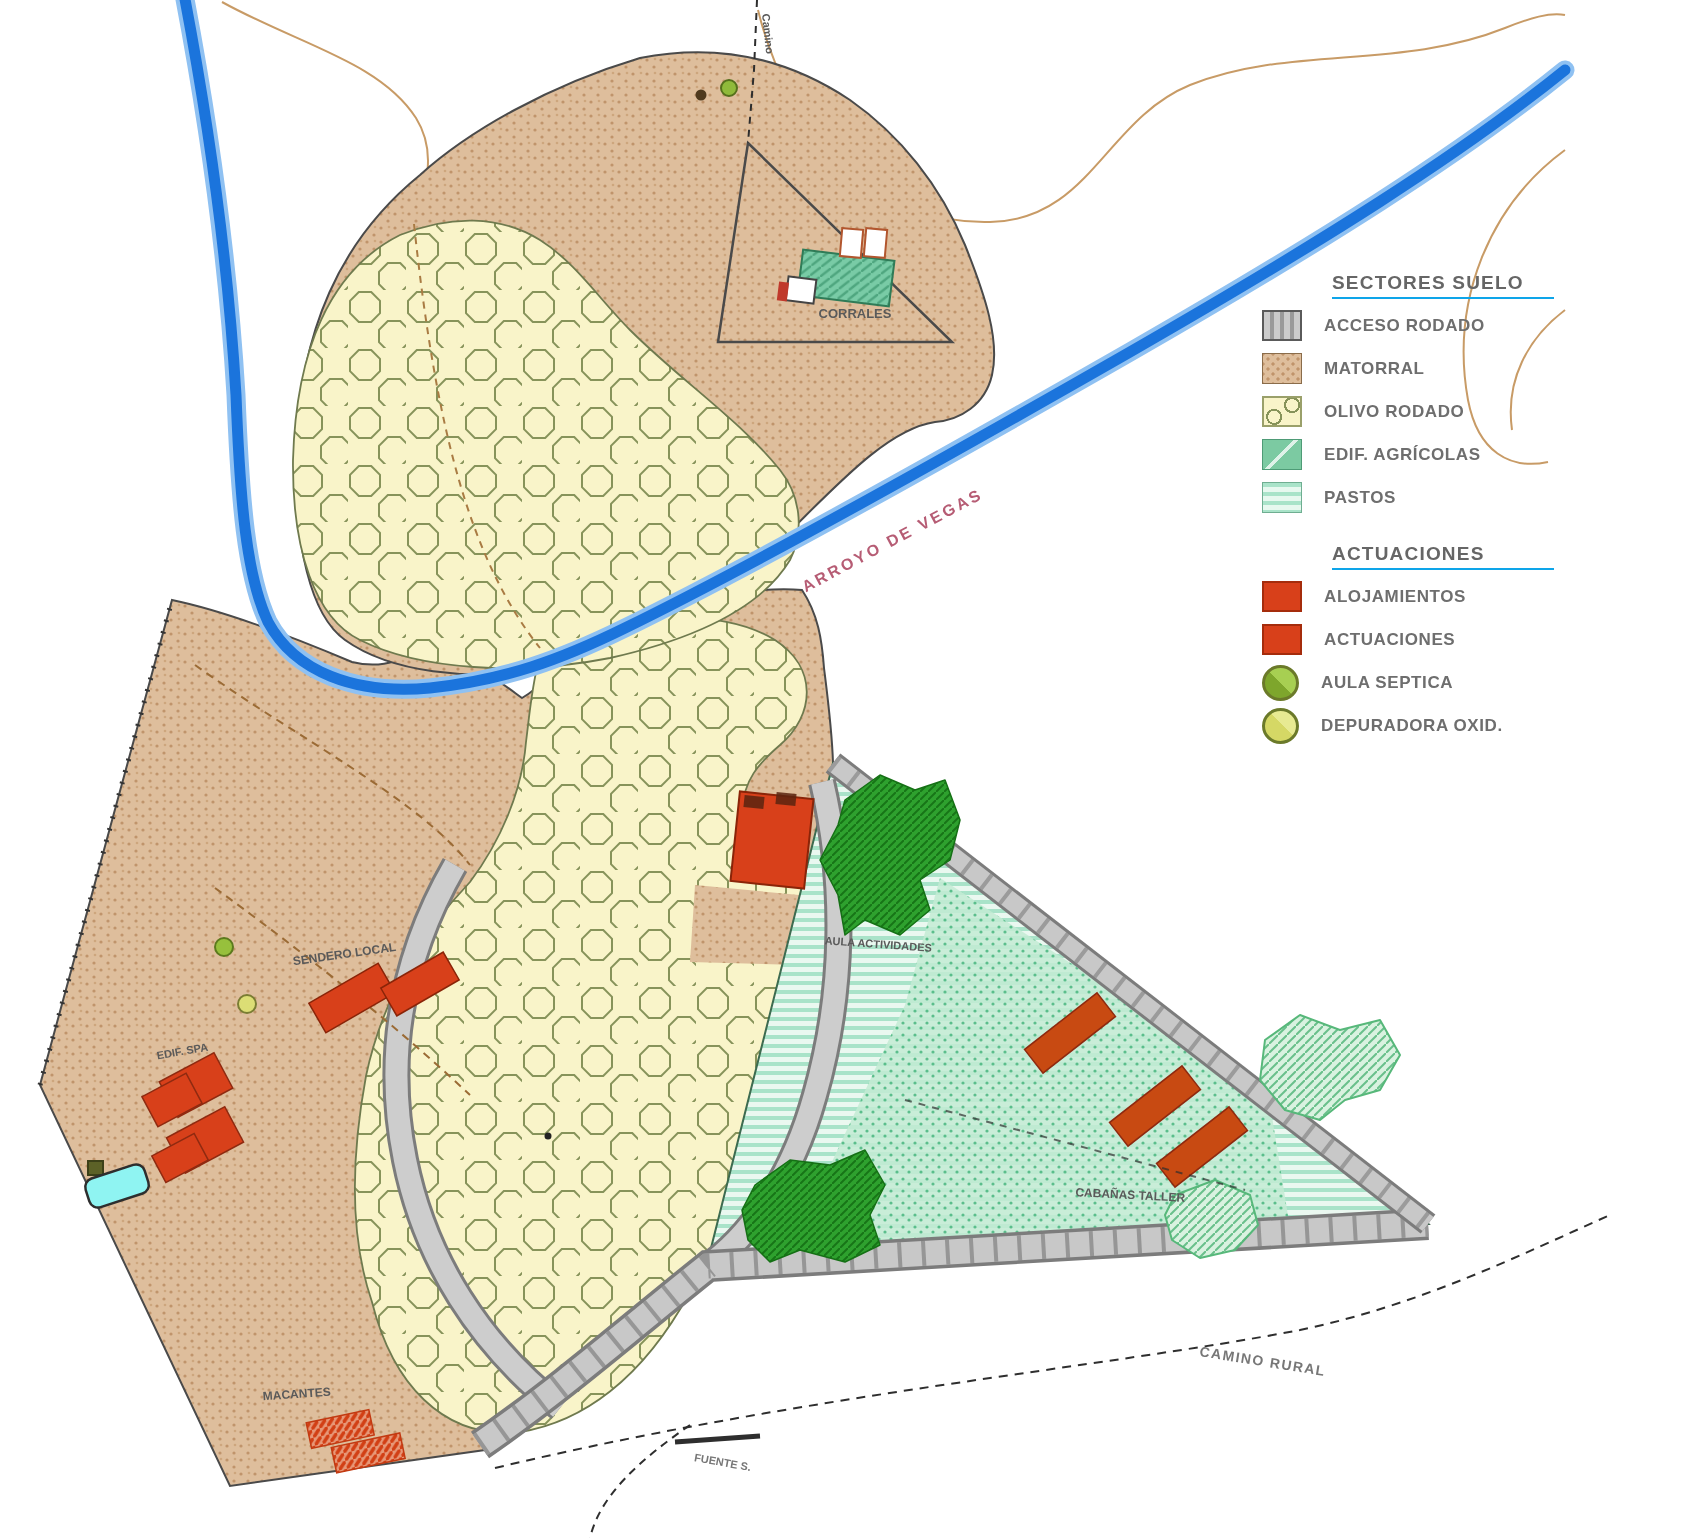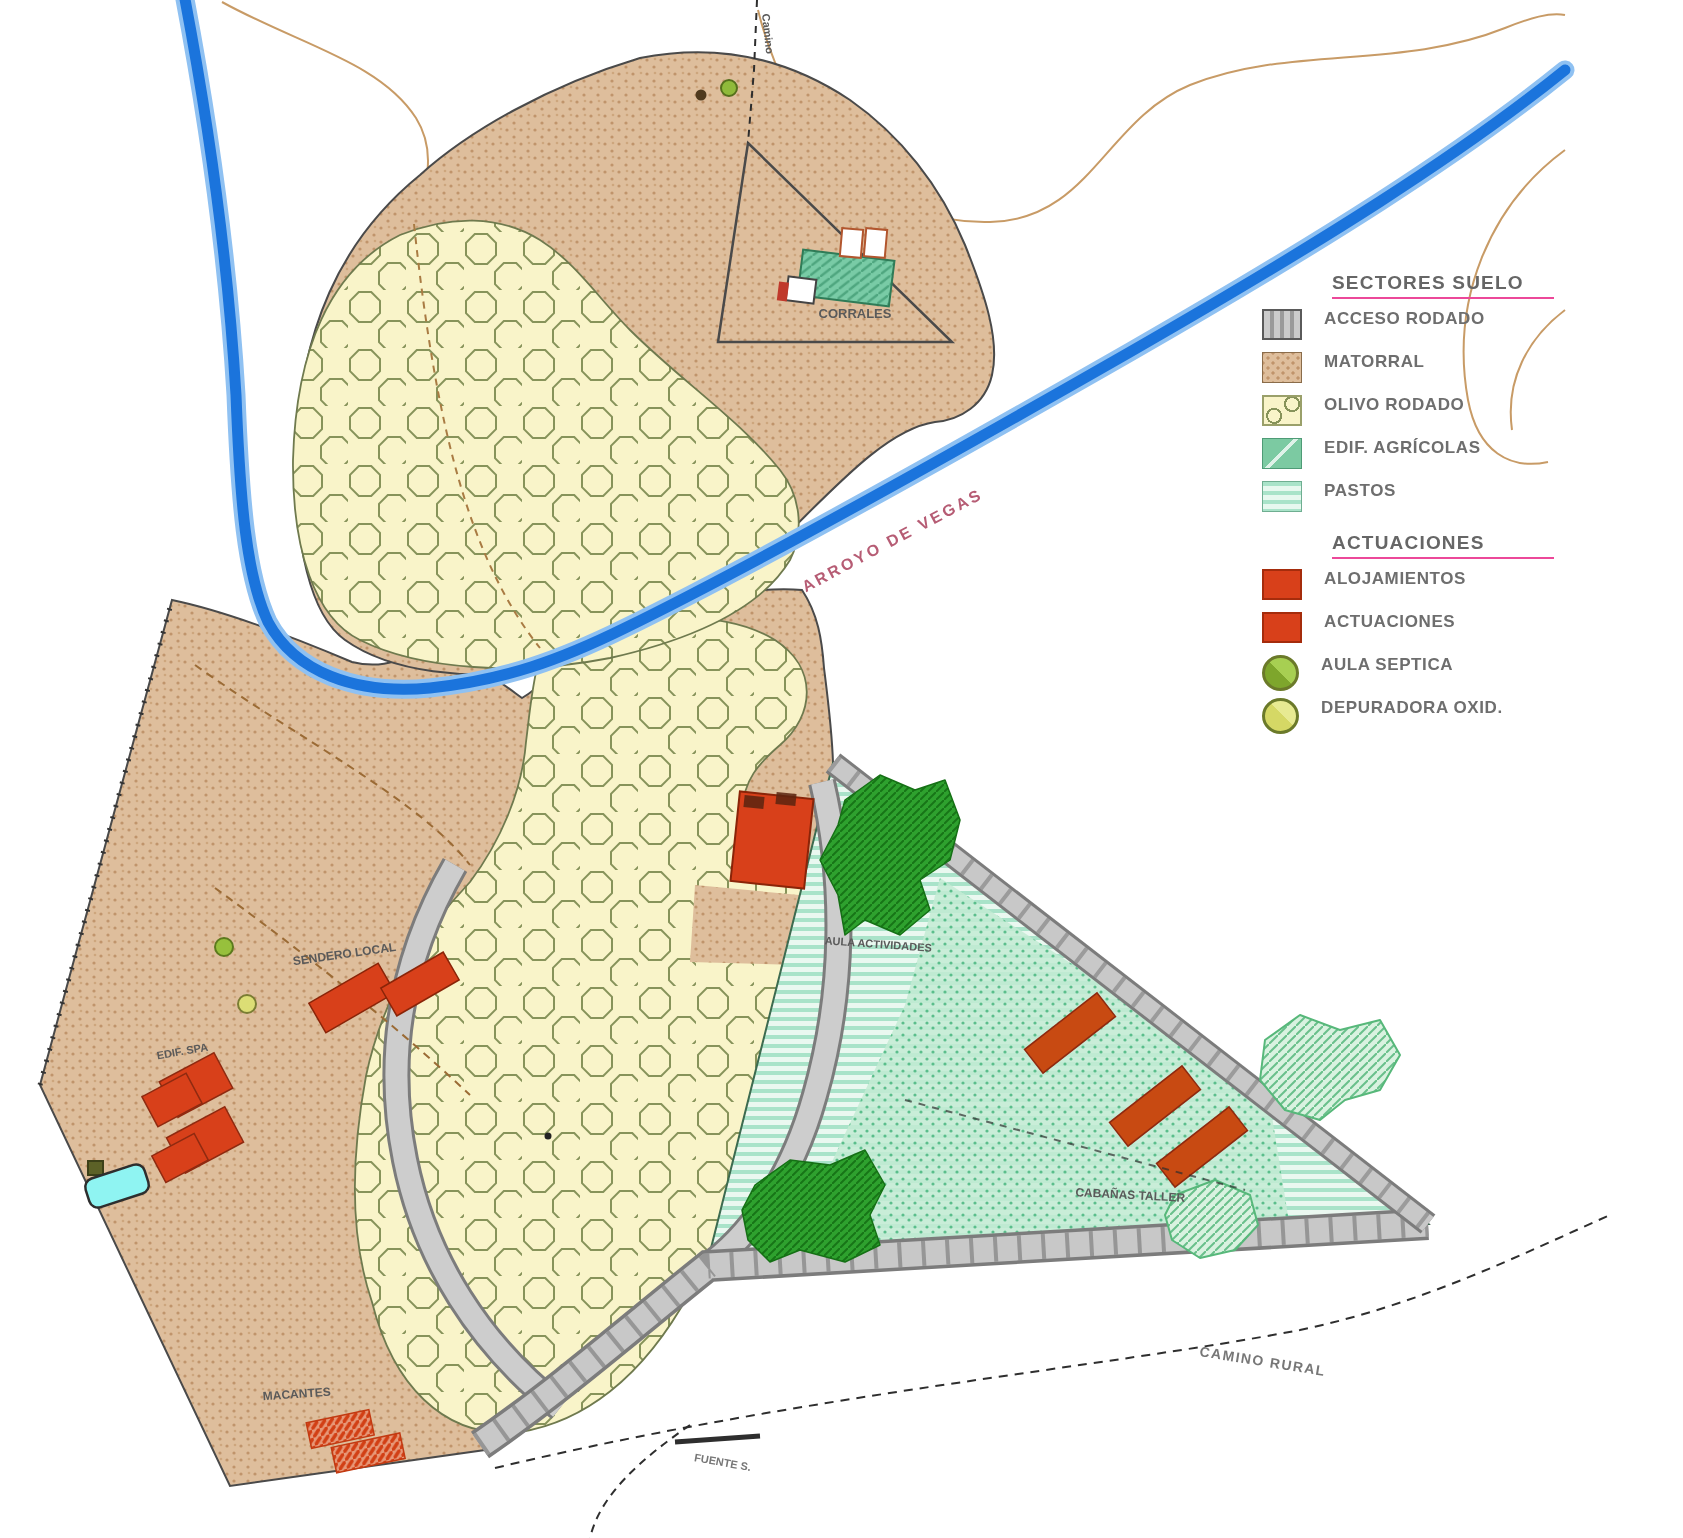--- a/index.html
+++ b/index.html
@@ -2,24 +2,24 @@
 <html><head>
 <meta charset="utf-8">
 <style>
   html,body{margin:0;padding:0;background:#fff;}
   .canvas{position:relative;width:1683px;height:1538px;background:#fff;overflow:hidden;
           font-family:"Liberation Sans", sans-serif;}
   svg{position:absolute;left:0;top:0;}
   
   .legend{position:absolute;left:1262px;top:272px;width:340px;color:#6e6e6e;}
   .legend-title{display:inline-block;font-size:19px;font-weight:bold;color:#666;
-                letter-spacing:1.2px;border-bottom:2px solid #ec4899;padding-bottom:3px;
+                letter-spacing:1.2px;border-bottom:2px solid #0ea5e9;padding-bottom:3px;
                 width:222px;margin-left:70px;}
   .legend-sec{margin-bottom:10px;}
-  .legend-row{display:flex;align-items:flex-start;gap:22px;height:33px;margin:10px 0;}
+  .legend-row{display:flex;align-items:center;gap:22px;height:33px;margin:10px 0;}
   .legend-label{font-size:17px;font-weight:bold;letter-spacing:.6px;color:#6e6e6e;}
   .sw{width:40px;height:31px;box-sizing:border-box;flex:0 0 auto;}
   .sw-acceso{background:repeating-linear-gradient(90deg,#cbcbcb 0 6px,#9a9a9a 6px 10px);
              border:2px solid #5a5a5a;}
   .sw-matorral{background:radial-gradient(#c0946b 1.5px,transparent 1.7px),
                radial-gradient(#c0946b 1.5px,transparent 1.7px),#debe9c;
                background-size:10px 10px;background-position:0 0,5px 5px;
                border:1px solid #8a6c4a;}
   .sw-olivo{background:radial-gradient(circle at 28% 70%,transparent 6px,#87935a 6px 8px,transparent 8px),
             radial-gradient(circle at 78% 26%,transparent 6px,#87935a 6px 8px,transparent 8px),#f9f4c9;
@@ -235,21 +235,21 @@
     <div class="legend-row">
       <div class="sw sw-edif"></div>
       <div class="legend-label">EDIF. AGRÍCOLAS</div>
     </div>
     <div class="legend-row">
       <div class="sw sw-pastos"></div>
       <div class="legend-label">PASTOS</div>
     </div>
   </div>
 
-  <div class="legend-sec" style="margin-top:18px;">
+  <div class="legend-sec" style="margin-top:29px;">
     <div class="legend-title">ACTUACIONES</div>
     <div class="legend-row">
       <div class="sw sw-aloj"></div>
       <div class="legend-label">ALOJAMIENTOS</div>
     </div>
     <div class="legend-row">
       <div class="sw sw-aloj"></div>
       <div class="legend-label">ACTUACIONES</div>
     </div>
     <div class="legend-row">

